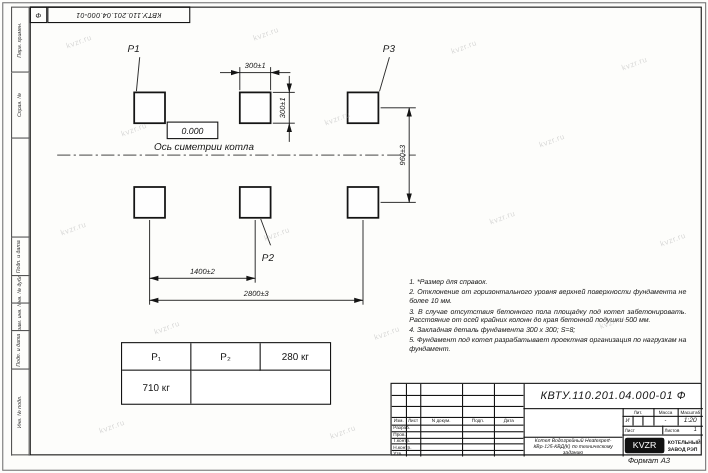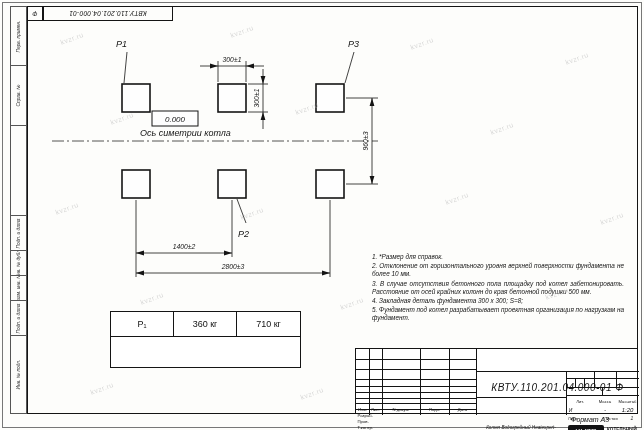--- a/index.html
+++ b/index.html
@@ -27,21 +27,21 @@
   .notes p { margin-bottom:1px; }
   
   .ltable { position:absolute; left:110px; top:311px; display:grid; grid-template-columns:63px 63px 63px; grid-template-rows:25px 30px; border:1.5px solid #141414; background:#fff; }
   .ltable .cell { border-right:1.2px solid #141414; border-bottom:1.2px solid #141414; display:flex; align-items:center; justify-content:center; font-size:9px; }
   .ltable .cell:nth-child(3n) { border-right:none; }
   .ltable .cell:nth-child(n+4) { border-bottom:none; }
   
   #stamp { position:absolute; left:355px; top:348px; width:283px; height:66px; border:1.6px solid #141414; background:#fff; }
   .hl { position:absolute; background:#141414; height:0.9px; }
   .vl { position:absolute; background:#141414; width:0.9px; }
-  .scell { position:absolute; display:flex; align-items:center; justify-content:center; text-align:center; color:#141414;margin-top:27px; }
+  .scell { position:absolute; display:flex; align-items:center; justify-content:center; text-align:center; color:#141414; }
   .fmt { position:absolute; left:545px; top:416px; width:90px; text-align:center; font-size:7px; font-style:italic; }
   .wm-layer { position:absolute; inset:0; pointer-events:none; z-index:30; }
   .wm { position:absolute; transform:rotate(-20deg); color:#b5b5b5; opacity:.5; font-size:7px; letter-spacing:.5px; }
 </style>
 </head>
 <body>
 
 <div id="sheet">
 
   <div class="outer-border"></div>
@@ -151,21 +151,22 @@
   <div class="notes">
     <p>1. *Размер для справок.</p>
     <p>2. Отклонение от горизонтального уровня верхней поверхности фундамента не более 10 мм.</p>
     <p>3. В случае отсутствия бетонного пола площадку под котел забетонировать. Расстояние от осей крайних колонн до края бетонной подушки 500 мм.</p>
     <p>4. Закладная деталь фундамента 300 х 300; S=8;</p>
     <p>5. Фундамент под котел разрабатывает проектная организация по нагрузкам на фундамент.</p>
   </div>
 
   <div class="ltable">
     <div class="cell">Р₁</div>
-    <div class="cell">360 кг</div>
+    <div class="cell">Р₂</div>
+    <div class="cell">280 кг</div>
     <div class="cell">710 кг</div>
   </div>
 
   <div id="stamp">
 
     <div class="vl" style="left:13px; top:0; height:66px"></div>
     <div class="vl" style="left:26px; top:0; height:66px"></div>
     <div class="vl" style="left:64px; top:0; height:66px"></div>
     <div class="vl" style="left:93px; top:0; height:66px"></div>
     <div class="vl" style="left:120px; top:0; height:66px"></div>

